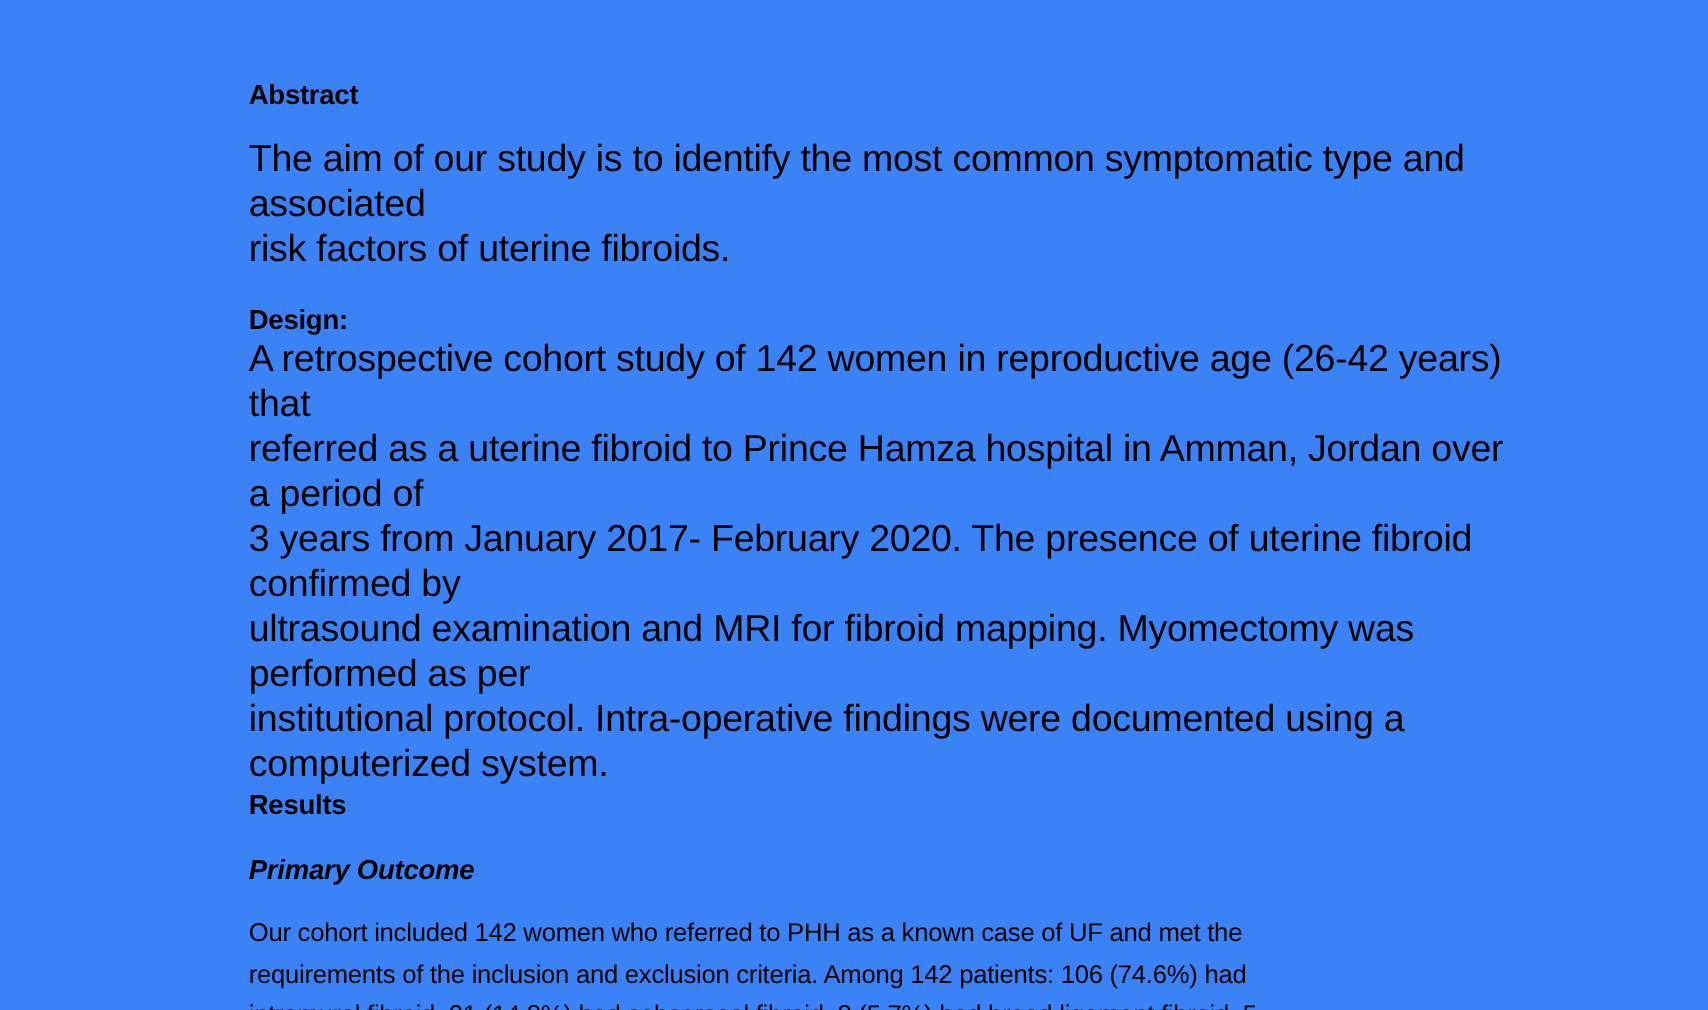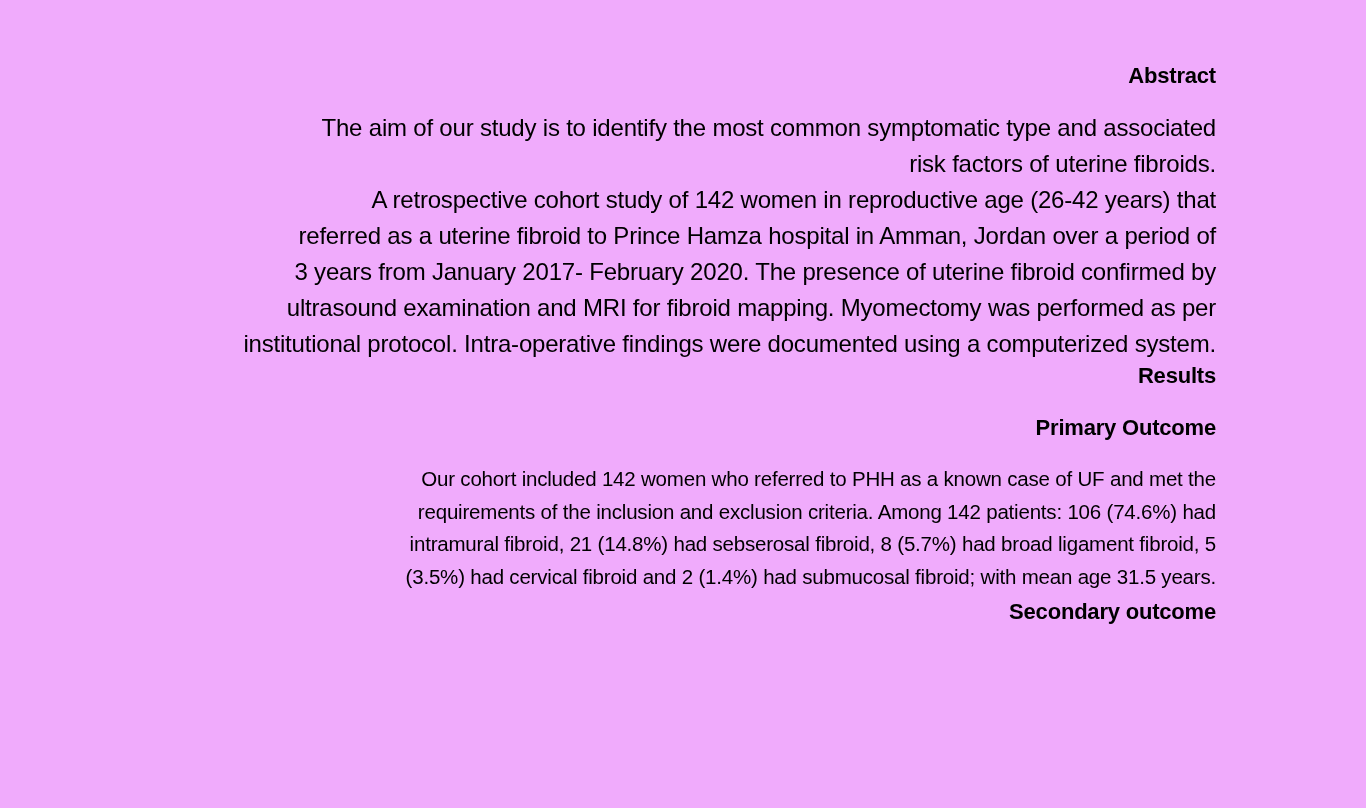--- a/index.html
+++ b/index.html
@@ -8,40 +8,40 @@
       background: #ffffff;
       width: 1366px;
       height: 808px;
       overflow: hidden;
     }
     .page {
       box-sizing: border-box;
       width: 1366px;
       height: 808px;
       padding: 62px 150px 0 199px;
-      background: #f0abfc;
+      background: #3b82f6;
       color: #000000;
       font-family: "Liberation Sans", sans-serif;
       letter-spacing: -0.2px;
-      text-align: right;
     }
     .heading {
       font-size: 22px;
       line-height: 28px;
       font-weight: 700;
       margin: 0;
     }
     .subheading {
       font-size: 22px;
       line-height: 28px;
       font-weight: 700;
+      font-style: italic;
       margin: 0;
     }
     .para {
-      font-size: 24px;
+      font-size: 30px;
       line-height: 36px;
       margin: 0;
       white-space: pre-line;
     }
     .para-small {
       font-size: 20.5px;
       line-height: 32.5px;
       margin: 0;
       white-space: pre-line;
     }
@@ -58,20 +58,21 @@
 <body>
 
 <div class="page">
 
   <h2 class="heading">Abstract</h2>
 
 
   <p class="para mt-para1">The aim of our study is to identify the most common symptomatic type and associated
 risk factors of uterine fibroids.</p>
 
+  <h2 class="heading mt-design">Design:</h2>
 
   <p class="para mt-para2">A retrospective cohort study of 142 women in reproductive age (26-42 years) that
 referred as a uterine fibroid to Prince Hamza hospital in Amman, Jordan over a period of
 3 years from January 2017- February 2020. The presence of uterine fibroid confirmed by
 ultrasound examination and MRI for fibroid mapping. Myomectomy was performed as per
 institutional protocol. Intra-operative findings were documented using a computerized system.</p>
 
   <h2 class="heading mt-results">Results</h2>
 
   <h3 class="subheading mt-primary">Primary Outcome</h3>

